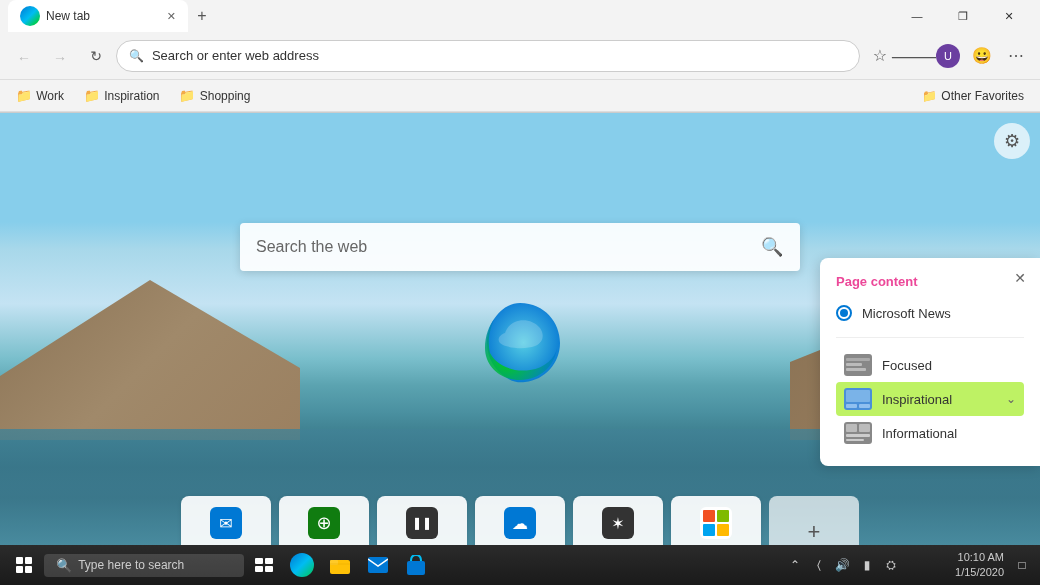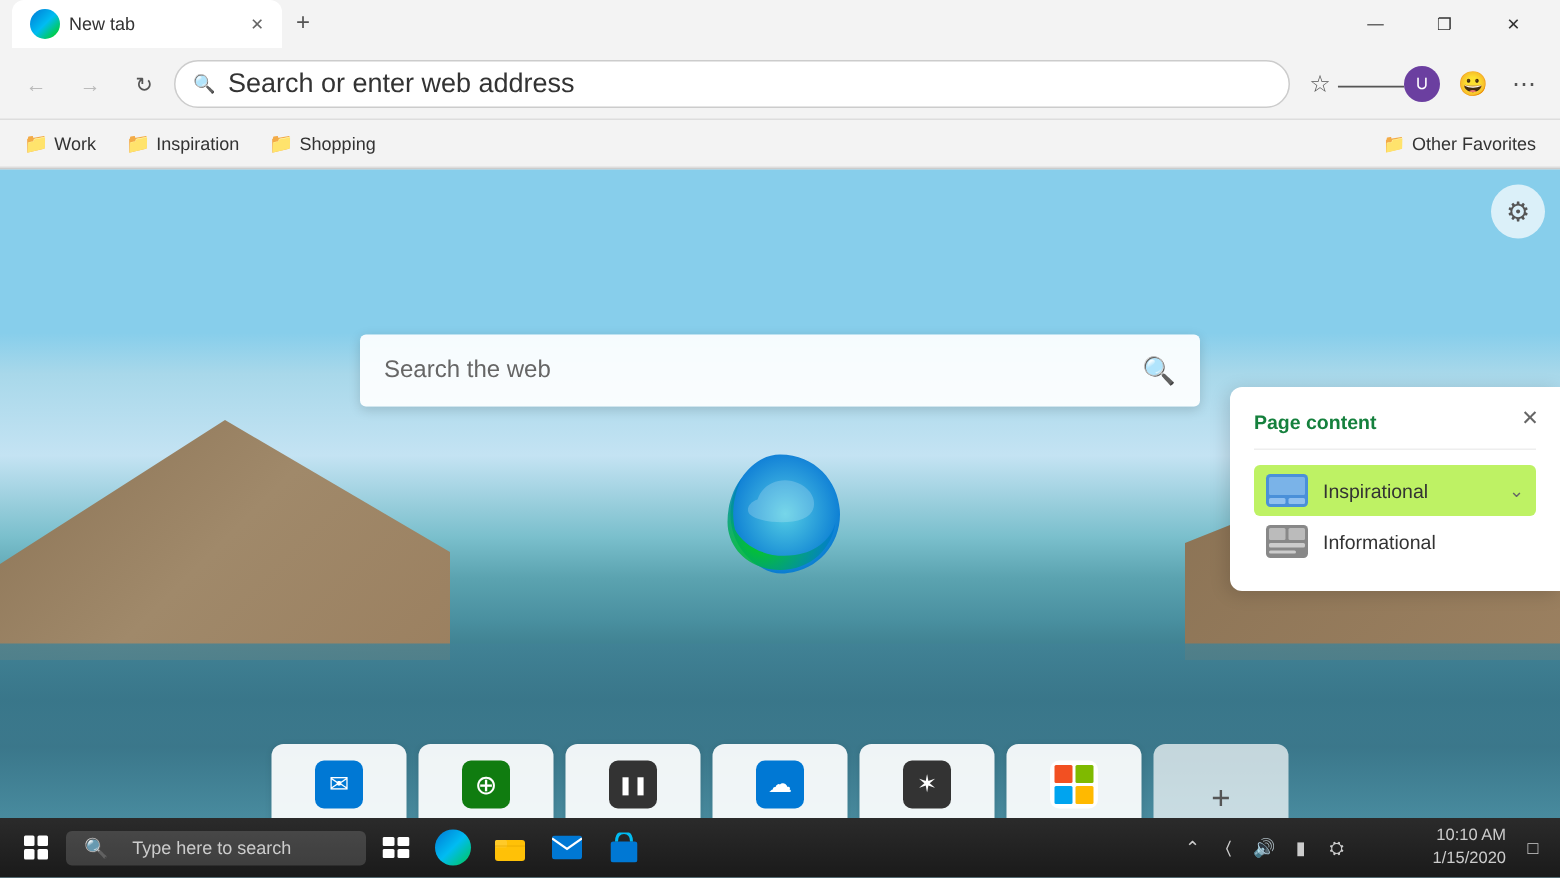--- a/index.html
+++ b/index.html
@@ -37,21 +37,21 @@
       border-bottom: 1px solid #ddd;
     }
     .nav-btn { width: 32px; height: 32px; display: flex; align-items: center; justify-content: center; color: #555; font-size: 14px; cursor: pointer; border-radius: 4px; }
     .nav-btn.disabled { color: #bbb; cursor: default; }
     .address-input {
       flex: 1; height: 32px; background: #fff; border: 1px solid #ccc;
       border-radius: 16px; display: flex; align-items: center;
       padding: 0 12px; gap: 8px; font-size: 13px; color: #333;
     }
     .address-search-icon { color: #888; font-size: 12px; }
-    .address-text { flex: 1; color: #333; font-size: 18px; }
+    .address-text { flex: 1; color: #333; font-size: 13px; }
     .toolbar-icons { display: flex; align-items: center; gap: 2px; }
     .toolbar-icon { width: 32px; height: 32px; display: flex; align-items: center; justify-content: center; color: #555; font-size: 16px; cursor: pointer; border-radius: 4px; }
     .avatar { width: 24px; height: 24px; border-radius: 50%; background: #6b3fa0; display: flex; align-items: center; justify-content: center; color: white; font-size: 11px; }
 
     
     .favbar {
       height: 32px;
       background: #f3f3f3;
       display: flex;
       align-items: center;
@@ -221,21 +221,21 @@
     .panel-close {
       position: absolute;
       top: 8px; right: 8px;
       cursor: pointer;
       color: #666;
       font-size: 14px;
       width: 24px; height: 24px;
       display: flex; align-items: center; justify-content: center;
       border-radius: 50%;
     }
-    .panel-section-title { font-size: 13px; font-weight: 600; color: #15803d; margin-bottom: 10px; }
+    .panel-section-title { font-size: 13px; font-weight: 600; color: #ec4899; margin-bottom: 10px; }
     .panel-option { display: flex; align-items: center; gap: 10px; padding: 6px 0; cursor: pointer; font-size: 13px; color: #333; }
     .radio-outer { width: 16px; height: 16px; border-radius: 50%; border: 2px solid #ccc; display: flex; align-items: center; justify-content: center; flex-shrink: 0; }
     .radio-outer.selected { border-color: #0078d4; }
     .radio-inner { width: 8px; height: 8px; border-radius: 50%; background: #0078d4; }
     .panel-divider { border: none; border-top: 1px solid #eee; margin: 10px 0; }
     .layout-option { display: flex; align-items: center; gap: 10px; padding: 6px 8px; cursor: pointer; font-size: 13px; color: #333; border-radius: 4px; }
     .layout-option.active { background: #bef264; }
     .layout-icon { width: 28px; height: 22px; border-radius: 3px; background: #ddd; display: flex; align-items: center; justify-content: center; flex-shrink: 0; overflow: hidden; }
     .layout-chevron { margin-left: auto; color: #666; font-size: 12px; }
     .checkmark { width: 16px; height: 16px; border: 2px solid #0078d4; border-radius: 2px; display: flex; align-items: center; justify-content: center; background: #0078d4; flex-shrink: 0; }
@@ -249,21 +249,21 @@
       background: linear-gradient(to bottom, #2b2b2b, #1a1a1a);
       display: flex;
       align-items: center;
       padding: 0 8px;
       z-index: 100;
       gap: 4px;
     }
     .taskbar-start { width: 32px; height: 32px; display: flex; align-items: center; justify-content: center; cursor: pointer; }
     .taskbar-search { display: flex; align-items: center; gap: 6px; background: rgba(255,255,255,0.15); border-radius: 4px; padding: 4px 12px; min-width: 200px; cursor: pointer; }
     .taskbar-search-icon { color: #ccc; font-size: 13px; }
-    .taskbar-search-text { color: #ccc; font-size: 12px; margin-left: 10px; }
+    .taskbar-search-text { color: #ccc; font-size: 12px; }
     .taskbar-icons { display: flex; align-items: center; gap: 6px; }
     .taskbar-icon { width: 32px; height: 32px; display: flex; align-items: center; justify-content: center; cursor: pointer; }
     .taskbar-spacer { flex: 1; }
     .system-tray { display: flex; align-items: center; gap: 8px; }
     .tray-icons { display: flex; align-items: center; gap: 4px; }
     .tray-icon { width: 20px; height: 20px; display: flex; align-items: center; justify-content: center; color: #ccc; font-size: 12px; cursor: pointer; }
     .clock { color: #ccc; font-size: 11px; text-align: right; line-height: 1.4; margin-left: 46px; }
 
     
     .win-logo { display: grid; grid-template-columns: 1fr 1fr; gap: 2px; width: 16px; height: 16px; }
@@ -453,24 +453,40 @@
       
       
     </div>
 
     <div class="page-content-panel">
       <div class="panel-close">✕</div>
 
       <div class="panel-section-title">Page content</div>
 
 
+      <div class="panel-option">
+        <div class="radio-outer selected">
+          <div class="radio-inner"></div>
+        </div>
+        <span>Microsoft News</span>
+      </div>
 
       <hr class="panel-divider">
 
 
+      <div class="layout-option">
+        <div class="layout-icon focused-icon">
+          <svg width="28" height="22" viewBox="0 0 28 22">
+              <rect x="2" y="4" width="24" height="3" rx="1" fill="#aaa"></rect>
+              <rect x="2" y="9" width="16" height="3" rx="1" fill="#bbb"></rect>
+              <rect x="2" y="14" width="20" height="3" rx="1" fill="#bbb"></rect>
+            </svg>
+        </div>
+        <span>Focused</span>
+      </div>
 
       <div class="layout-option active">
         <div class="layout-icon inspirational-icon">
           <svg width="28" height="22" viewBox="0 0 28 22">
               <rect x="2" y="2" width="24" height="12" rx="1" fill="#7ab3e8"></rect>
               <rect x="2" y="16" width="11" height="4" rx="1" fill="#90c0f0"></rect>
               <rect x="15" y="16" width="11" height="4" rx="1" fill="#90c0f0"></rect>
             </svg>
         </div>
         <span>Inspirational</span>

